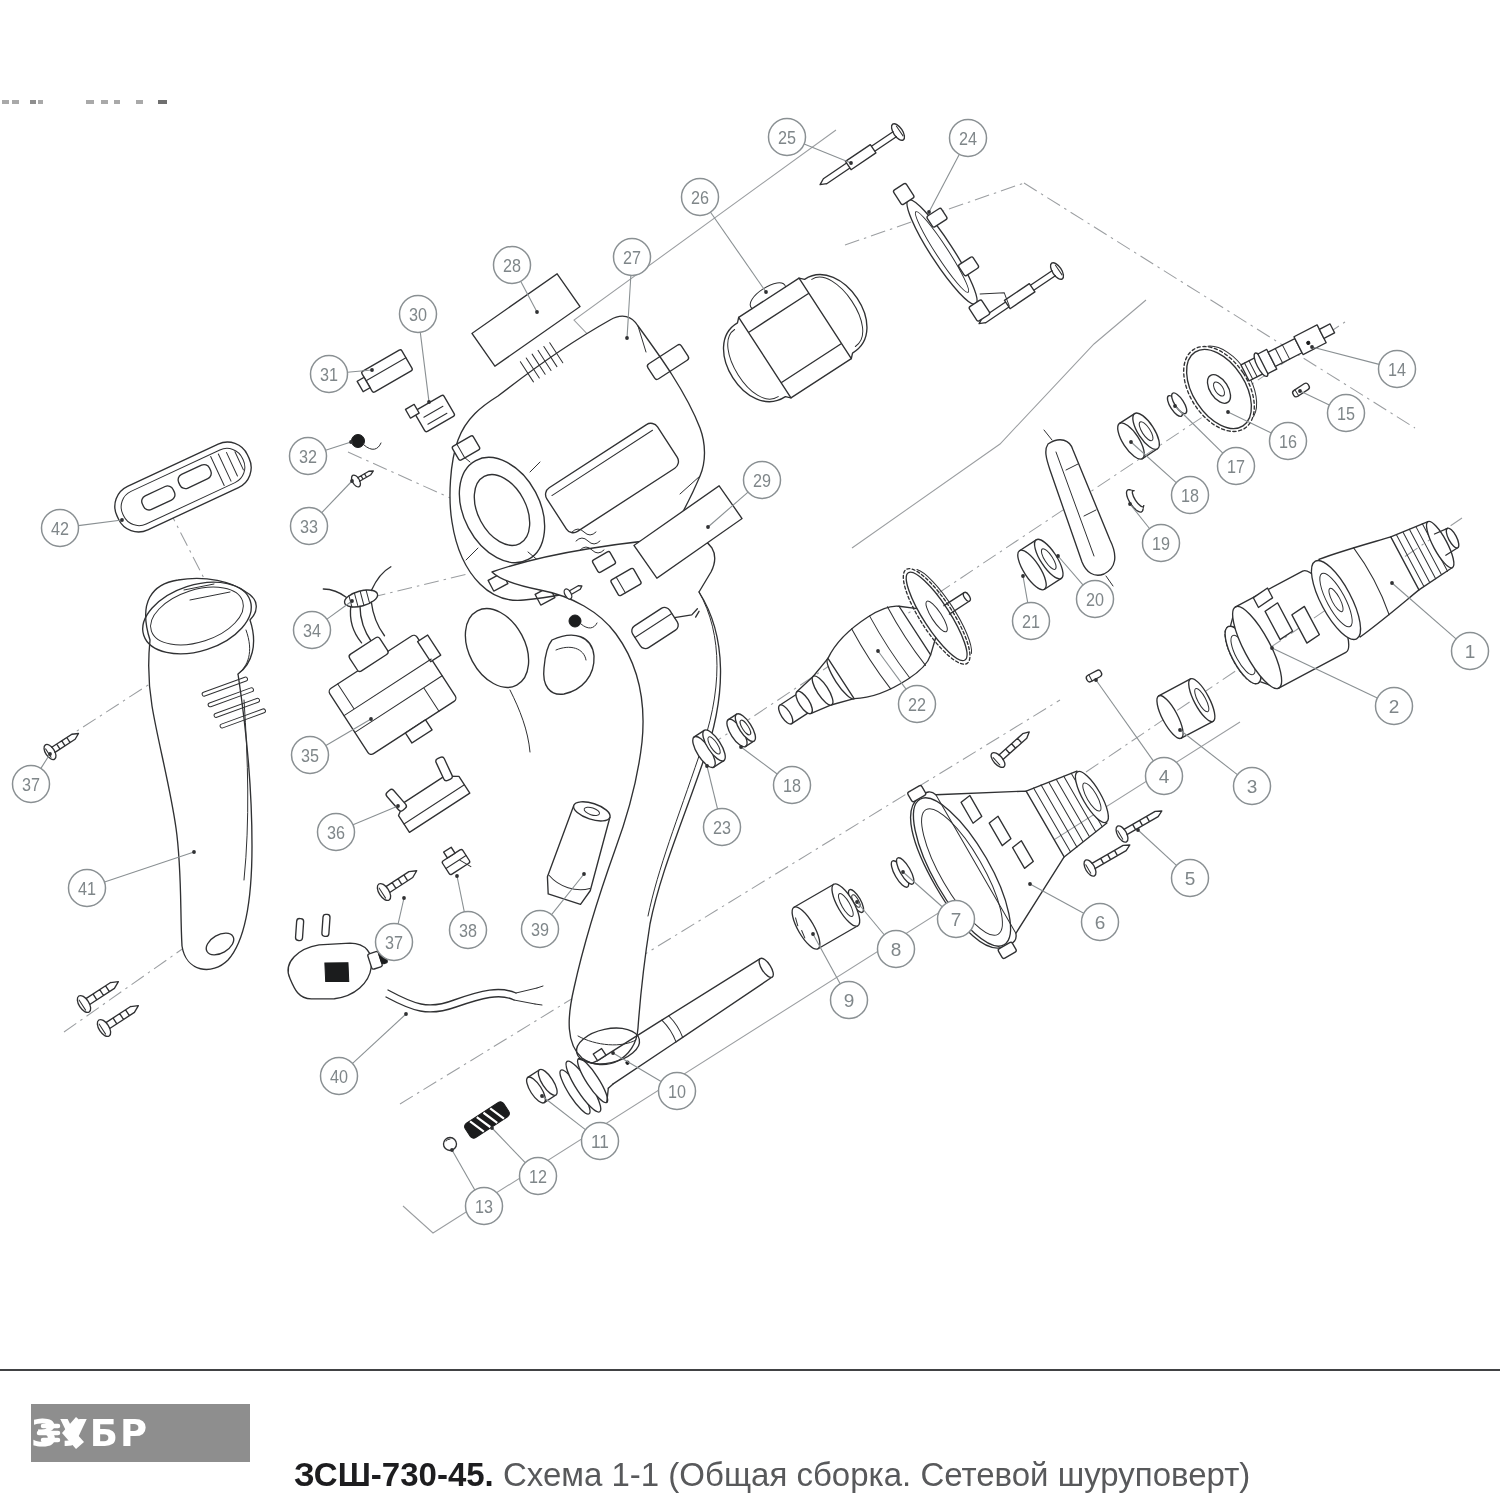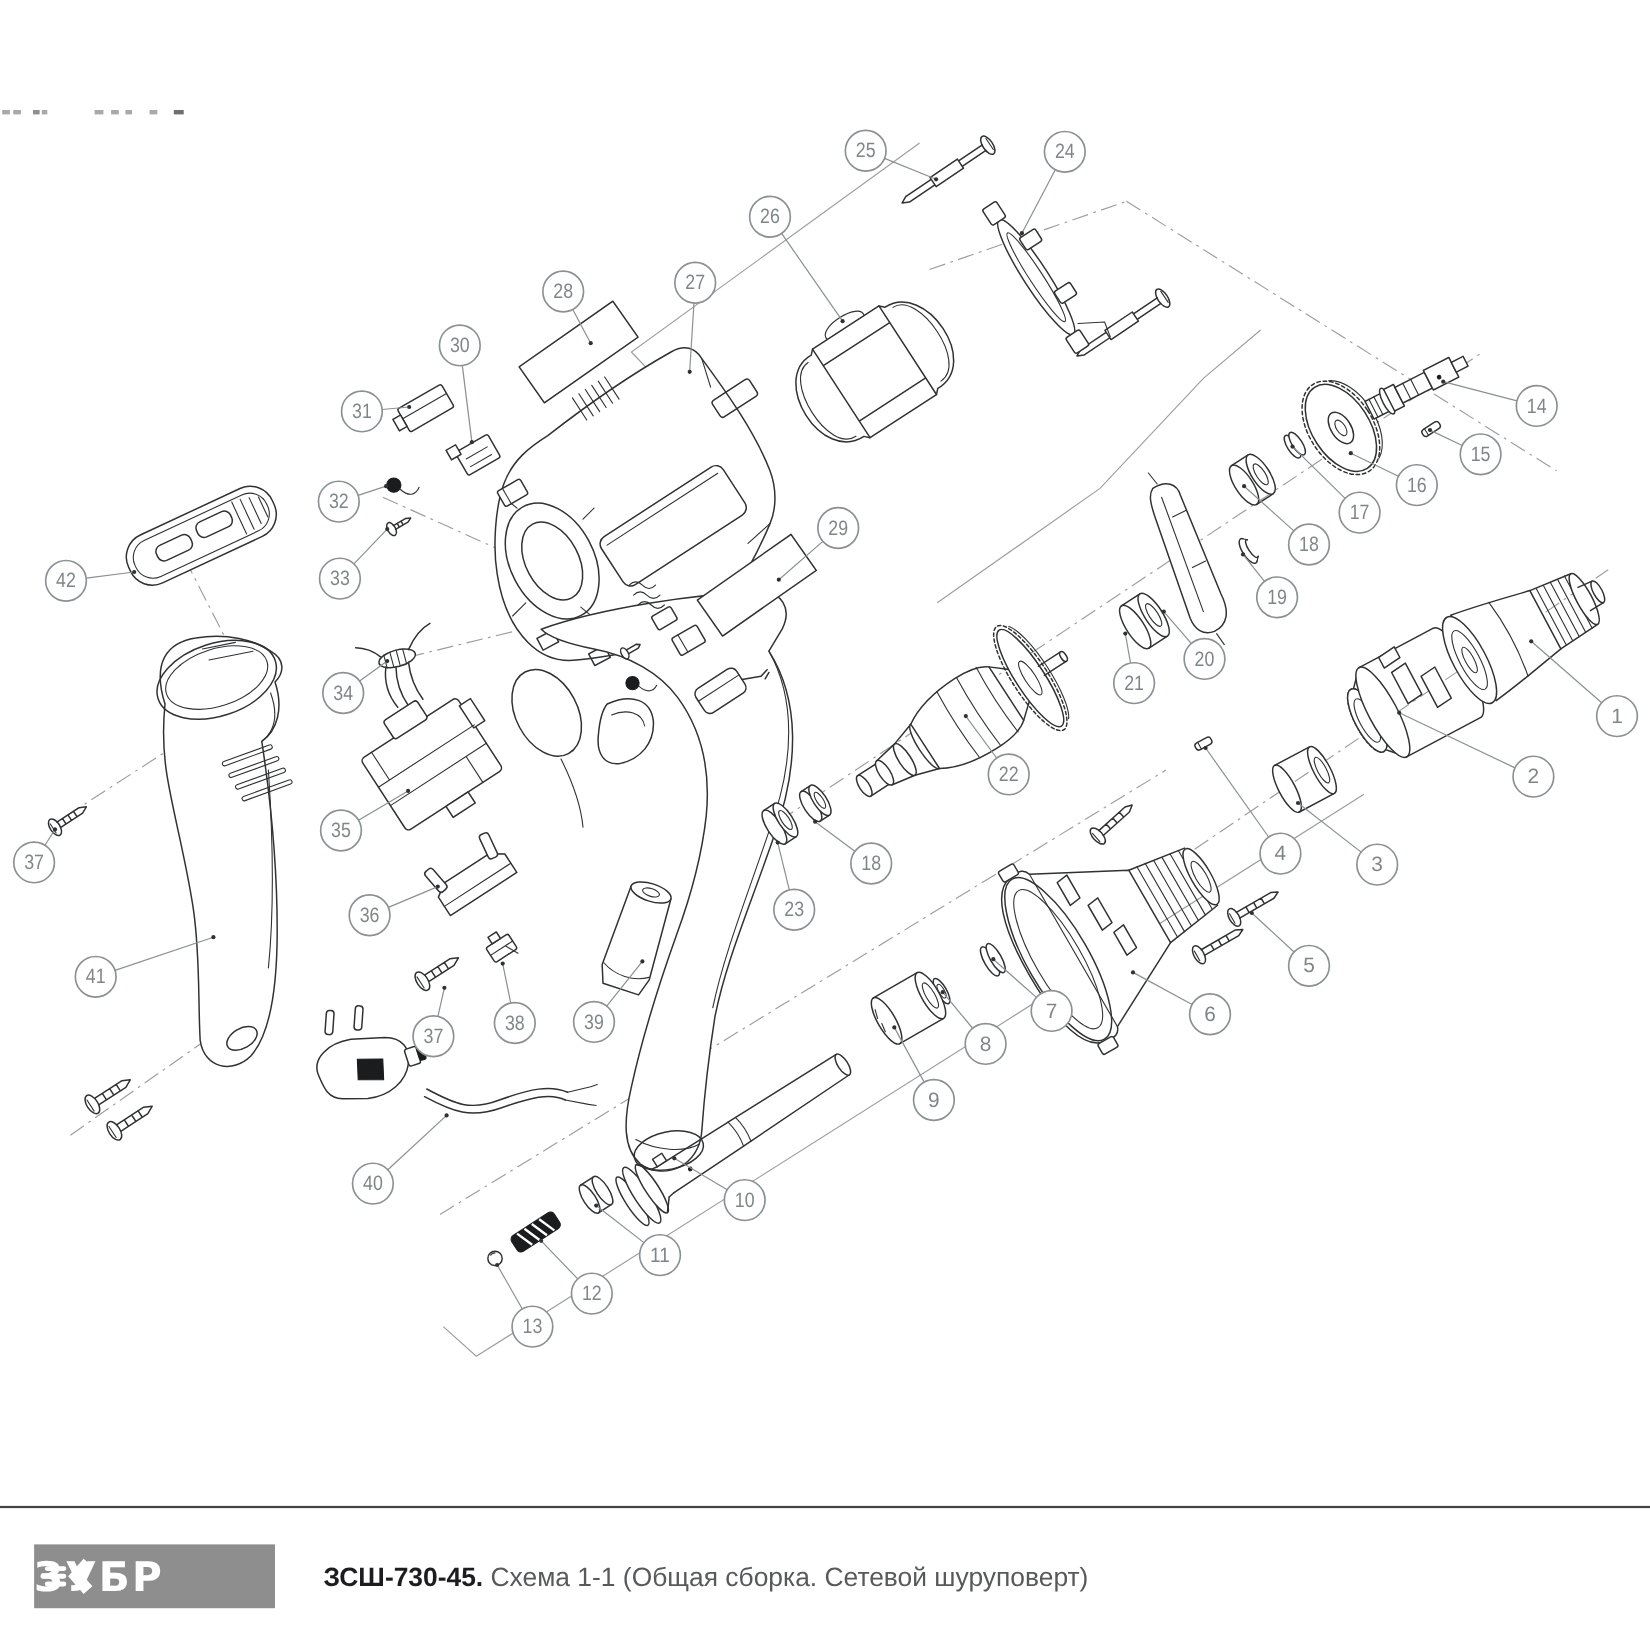--- a/index.html
+++ b/index.html
@@ -12,22 +12,22 @@
   .thin{stroke:#303133;stroke-width:1;fill:none;stroke-linecap:round;}
   .constr{stroke:#9b9ea1;stroke-width:1.05;fill:none;}
   .dashdot{stroke-dasharray:15 5 2.5 5;}
   .blk{fill:#1b1c1d;stroke:#1b1c1d;}
   
   .rule{position:absolute;left:0;top:1369px;width:1500px;height:2.4px;background:#414244;}
   .logo{position:absolute;left:31px;top:1404px;width:219px;height:58px;background:#8e8e8e;
         display:flex;align-items:center;}
   .logo .brand{color:#ffffff;font-weight:bold;font-size:37px;letter-spacing:2px;
                font-family:"DejaVu Sans", "Liberation Sans", sans-serif;}
-  .cap{position:absolute;left:294px;top:1416px;width:1180px;white-space:nowrap;
-       font-size:24px;line-height:38px;}
+  .cap{position:absolute;left:294px;top:1456px;width:1180px;white-space:nowrap;
+       font-size:33px;line-height:38px;}
   .cap .model{font-weight:bold;color:#1d1d1f;}
   .cap .desc{color:#58595b;font-weight:normal;}
   .marks{position:absolute;left:2px;top:100px;width:480px;height:6px;}
   .marks i{position:absolute;top:0;height:4px;background:#a9a9a9;display:block;}
 </style>
 </head>
 <body>
 
 <div class="stage">
 

